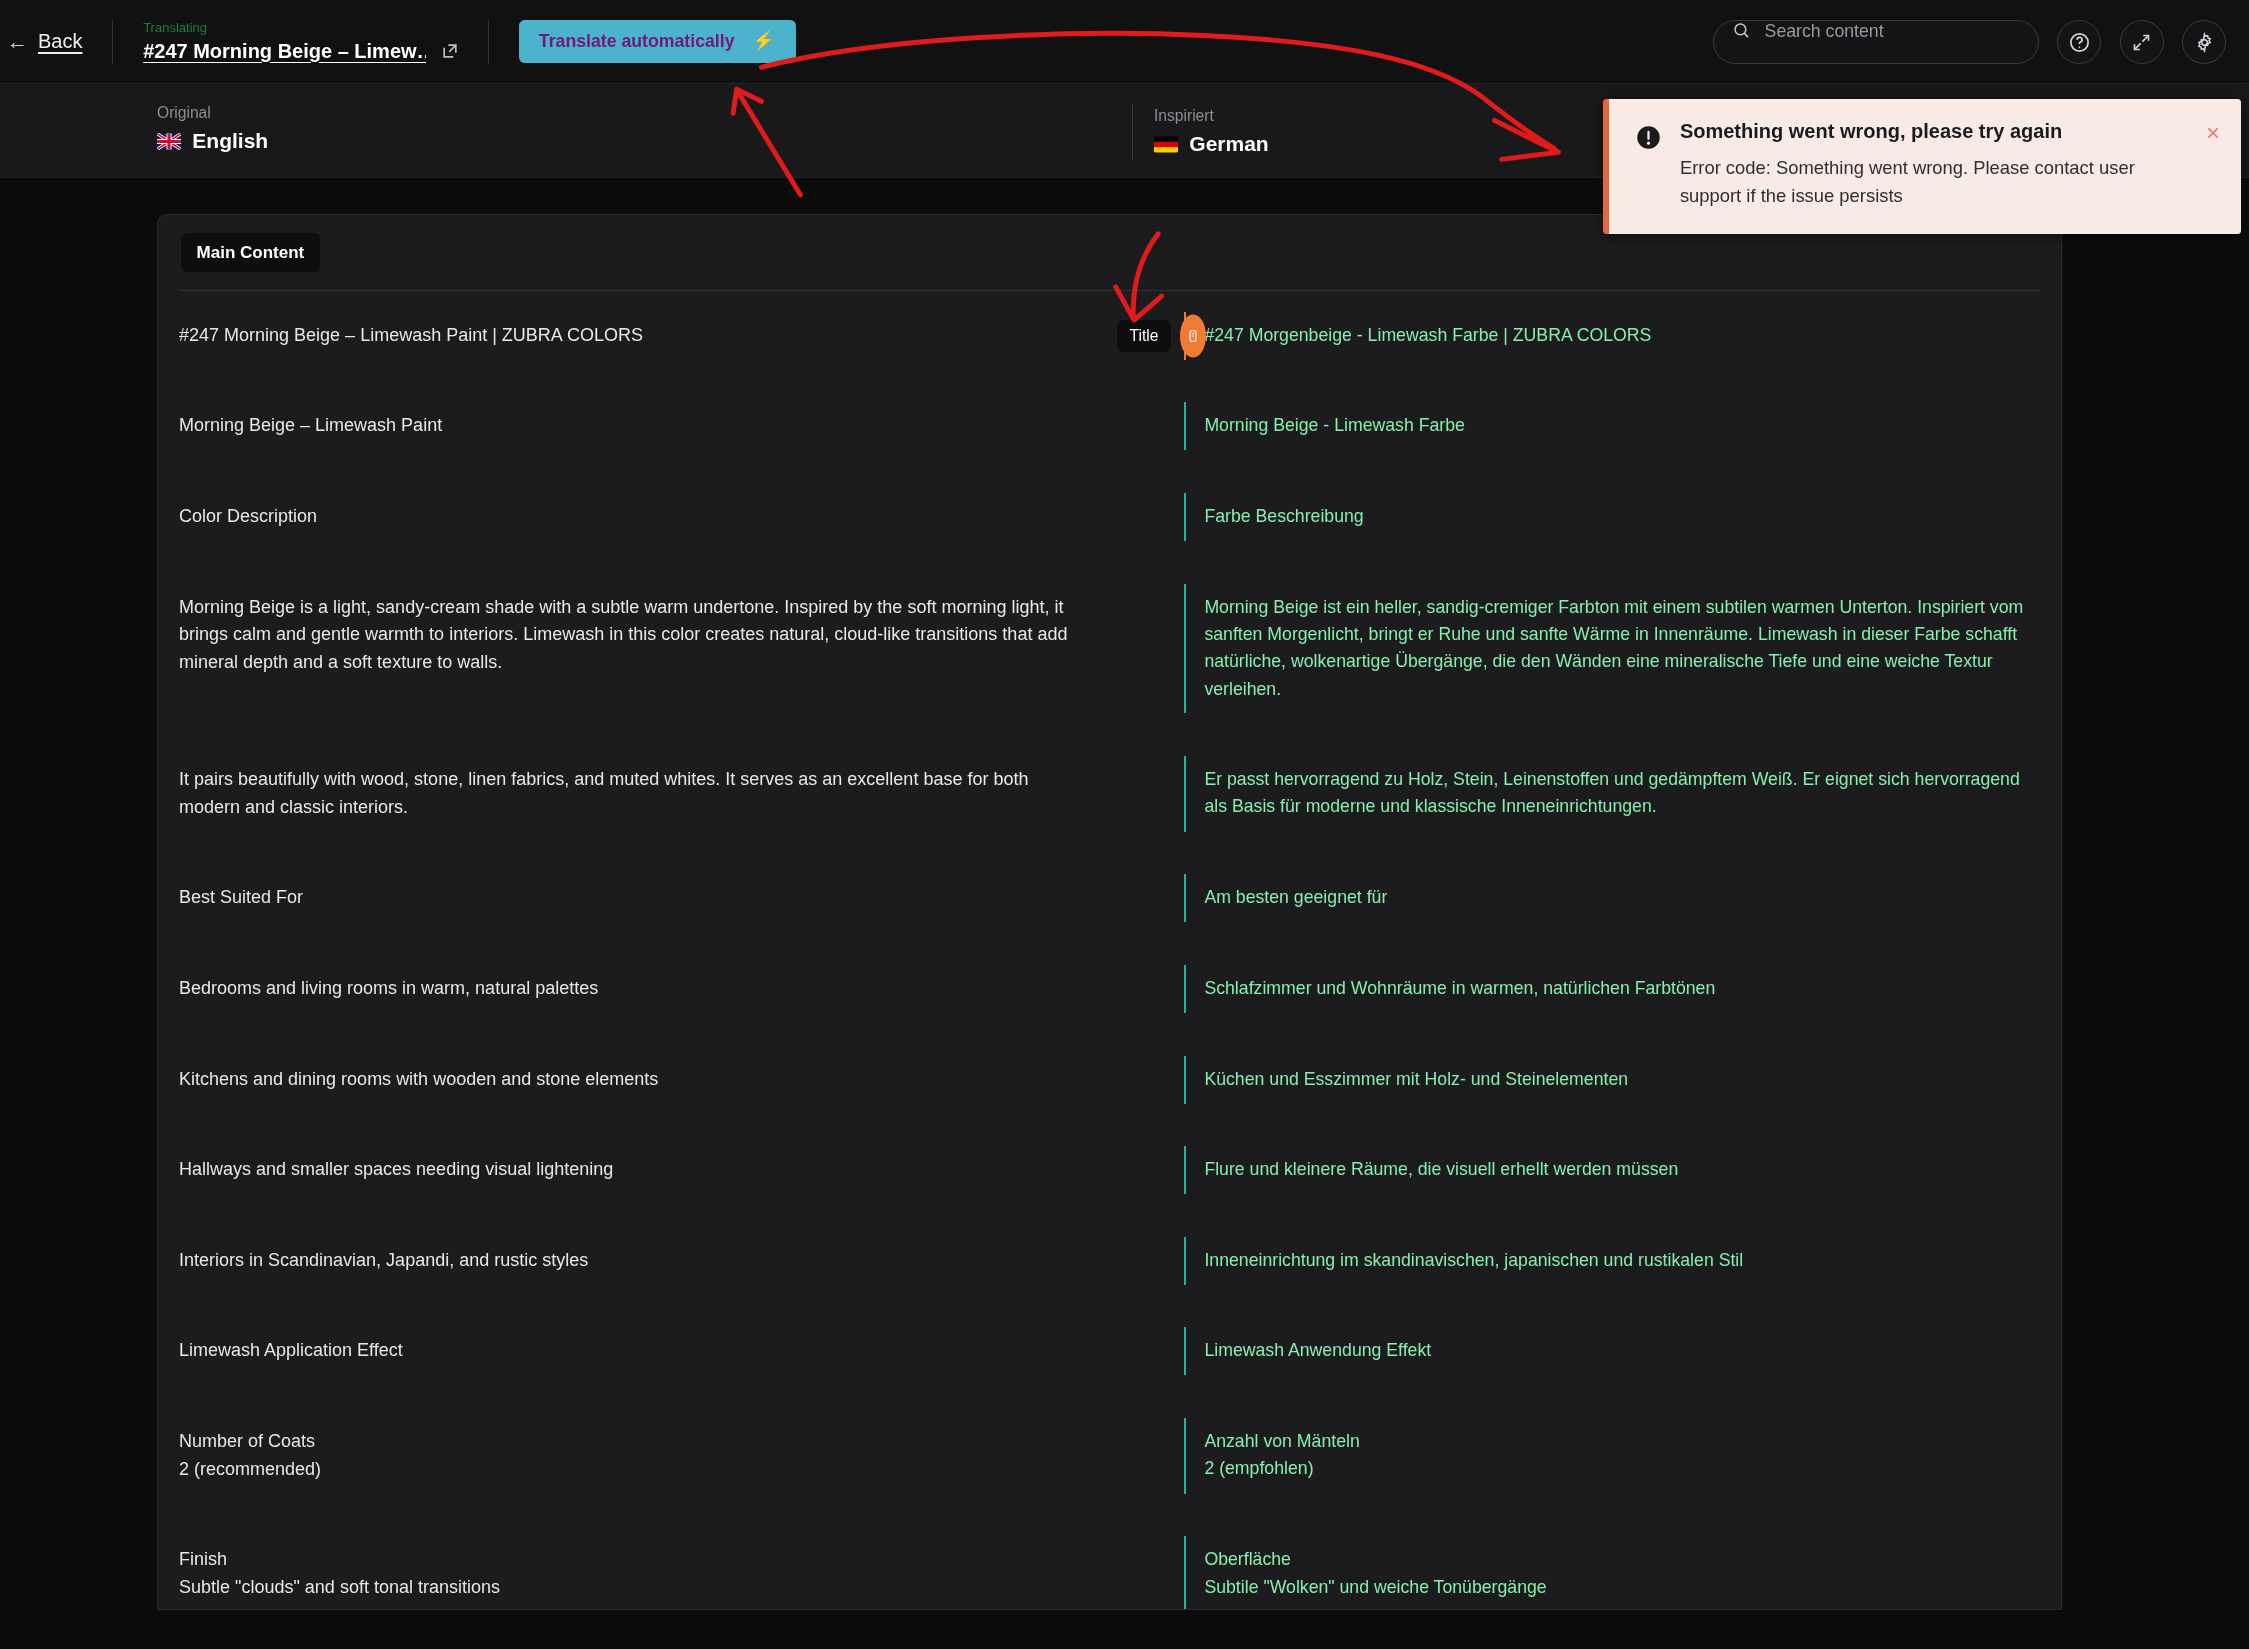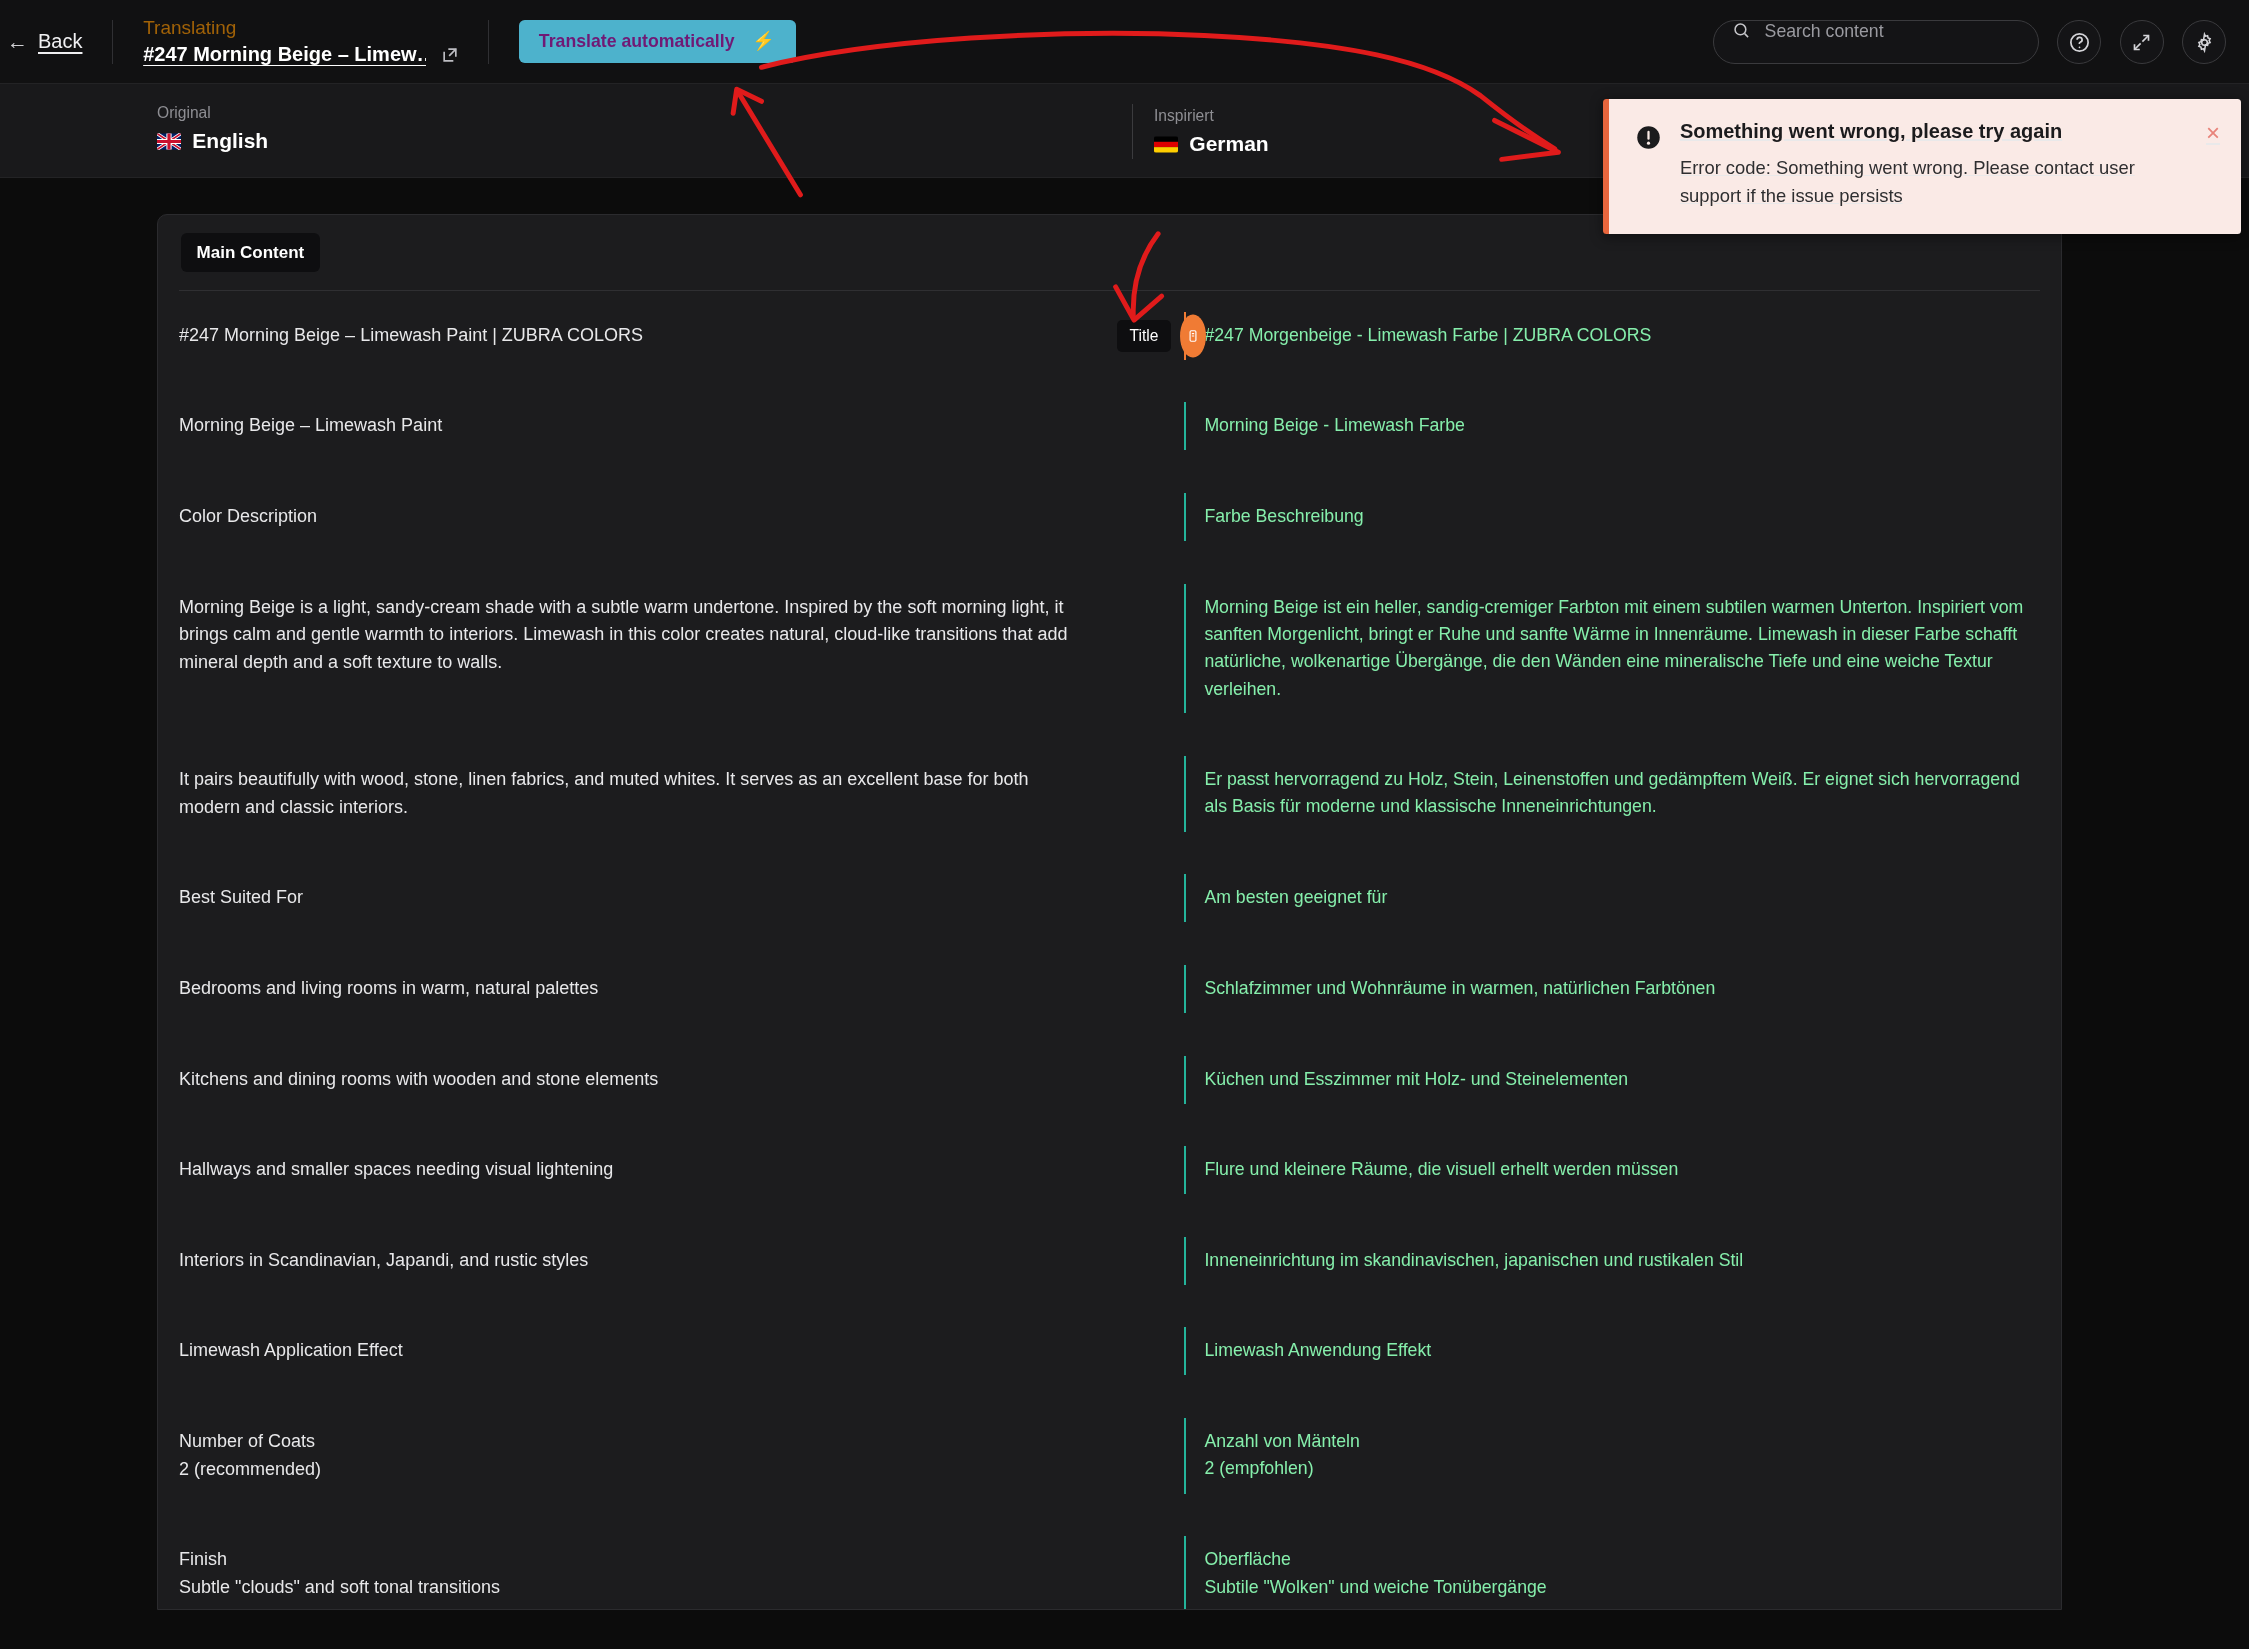--- a/index.html
+++ b/index.html
@@ -26,21 +26,21 @@
   .back-arrow { font-size: 21px; color: #cfcfd2; line-height: 1; }
   .back-label {
     font-size: 20px; color: #f0f0f2;
     text-decoration: underline; text-underline-offset: 4.3px;
   }
   .vdiv { width: 0.7px; height: 44px; background: #303033; }
   .doc-wrap {
     display: flex; flex-direction: column; justify-content: center;
     margin-left: 30px; padding-right: 28px; gap: 4.3px;
   }
-  .doc-kicker { font-size: 19px; color: #a16207; }
+  .doc-kicker { font-size: 13px; color: #15803d; }
   .doc-title-row { display: flex; align-items: center; gap: 14px; }
   .doc-title {
     font-size: 20px; font-weight: 700; color: #ffffff;
     text-decoration: underline; text-underline-offset: 4.3px;
     max-width: 283px; white-space: nowrap; overflow: hidden;
   }
   .ext-icon { width: 20px; height: 20px; display: block; }
 
   .translate-btn {
     margin-left: 30px;
@@ -343,21 +343,21 @@
     <path d="M2110 170 L2200 215 L2120 225"></path>
     <path d="M1042 130 L1130 275"></path>
     <path d="M1035 160 L1040 126 L1075 143"></path>
     <path d="M1635 330 C1612 360, 1598 400, 1600 448"></path>
     <path d="M1575 405 L1601 452 L1640 418"></path>
   </g>
 </svg>
 
 <div style="position:absolute;left:1603px;top:99px;width:638px;min-height:135px;background:#faeae6;
             border-left:6.4px solid #e8663d;border-radius:3.5px;padding:21px 21px 24px 25.5px;
-            display:flex;gap:18.4px;z-index:60;box-shadow:0 2.8px 12.8px rgba(0,0,0,.45);text-decoration:underline;">
+            display:flex;gap:18.4px;z-index:60;box-shadow:0 2.8px 12.8px rgba(0,0,0,.45);">
   <span style="flex:0 0 auto;margin-top:4.3px;">
     <svg width="27" height="27" viewBox="0 0 24 24">
       <circle cx="12" cy="12" r="10" fill="#1b1b1d"></circle>
       <rect x="11" y="6" width="2" height="8" rx="1" fill="#faeae6"></rect>
       <circle cx="12" cy="17" r="1.4" fill="#faeae6"></circle>
     </svg>
   </span>
   <div style="flex:1;">
     <div style="font-size:20px;font-weight:700;color:#1b1b1d;margin-bottom:11.3px;">Something went wrong, please try again</div>
     <div style="font-size:18.4px;line-height:1.5;color:#2e2e30;max-width:489px;">Error code: Something went wrong. Please contact user support if the issue persists</div>

